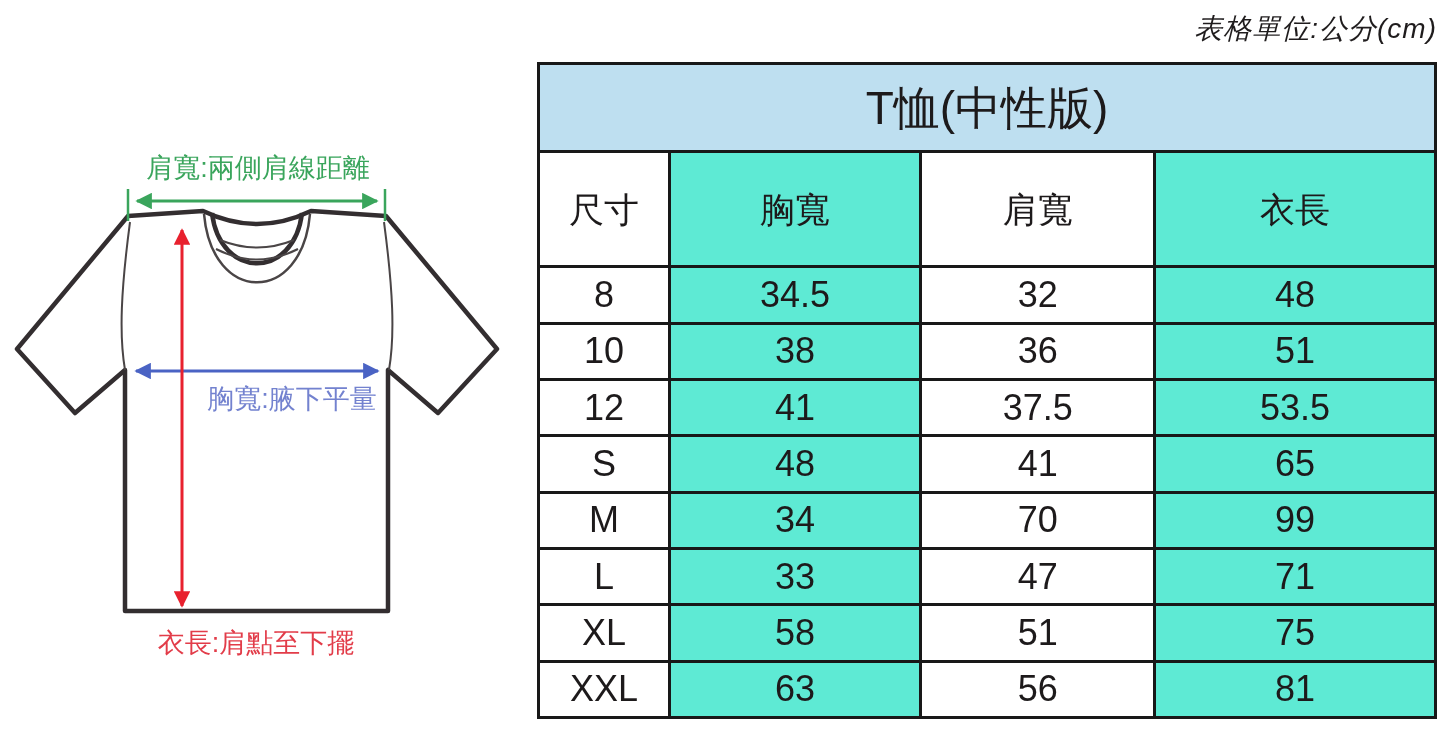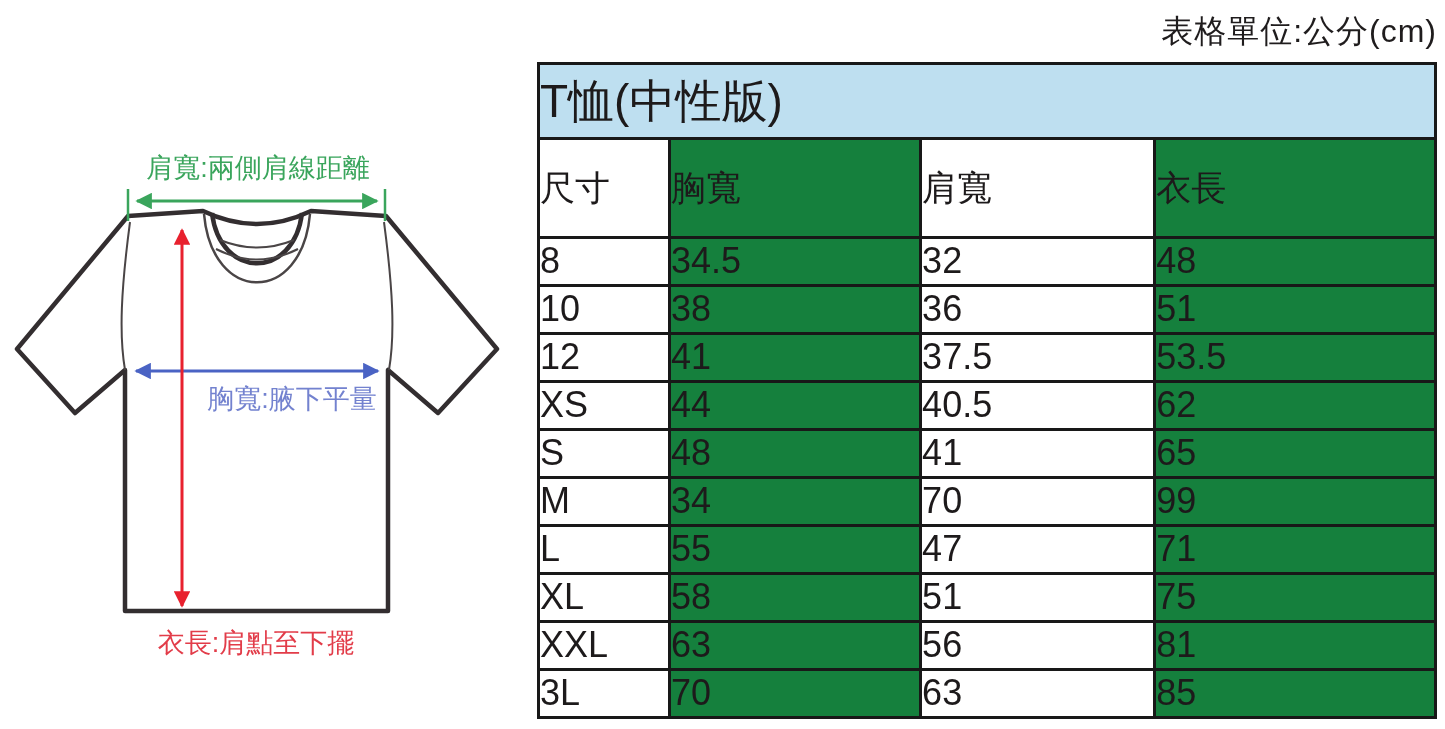--- a/index.html
+++ b/index.html
@@ -2,36 +2,36 @@
 <html><head>
 <meta charset="utf-8">
 <style>
   html,body{margin:0;padding:0;background:#ffffff;}
   .screen{
     position:relative;width:1445px;height:729px;background:#ffffff;overflow:hidden;
     font-family:"Liberation Sans","DejaVu Sans",sans-serif;color:#1f1c1d;
   }
   
   .unit-label{
-    position:absolute;top:10px;right:8px;font-size:32px;color:#1f1c1d;letter-spacing:1px;
+    position:absolute;top:10px;right:8px;font-size:28px;color:#1f1c1d;letter-spacing:1px;font-style:italic;
   }
   
   .size-table{
     position:absolute;left:537px;top:62px;width:900px;height:657px;
     border-collapse:collapse;table-layout:fixed;
   }
   .size-table td{
-    border:3px solid #181818;text-align:left;vertical-align:middle;padding:0;
+    border:3px solid #181818;text-align:center;vertical-align:middle;padding:0;
     font-size:36px;color:#1d1a1b;line-height:1;
   }
   .title-row td{height:66px;background:#bedff0;font-size:46px;}
   .head-row td{height:87px;font-size:35px;}
   .data-row td{height:41px;}
   .c-white{background:#ffffff;}
-  .c-cream{background:#15803d;}
+  .c-cream{background:#5eead4;}
   .h-size{color:#231f20;}
   .h-chest{color:#3c3b9e;}
   .h-shoulder{color:#2ea04e;}
   .h-length{color:#cf2f47;}
   
   .diagram-svg{position:absolute;left:0;top:0;width:535px;height:729px;}
   .ann-text{font-family:"Liberation Sans","DejaVu Sans",sans-serif;font-size:27px;}
 </style>
 </head>
 <body>
@@ -105,57 +105,45 @@
         <td class="c-white">36</td>
         <td class="c-cream">51</td>
       </tr>
       <tr class="data-row">
         <td class="c-white">12</td>
         <td class="c-cream">41</td>
         <td class="c-white">37.5</td>
         <td class="c-cream">53.5</td>
       </tr>
       <tr class="data-row">
-        <td class="c-white">XS</td>
-        <td class="c-cream">44</td>
-        <td class="c-white">40.5</td>
-        <td class="c-cream">62</td>
-      </tr>
-      <tr class="data-row">
         <td class="c-white">S</td>
         <td class="c-cream">48</td>
         <td class="c-white">41</td>
         <td class="c-cream">65</td>
       </tr>
       <tr class="data-row">
         <td class="c-white">M</td>
         <td class="c-cream">34</td>
         <td class="c-white">70</td>
         <td class="c-cream">99</td>
       </tr>
       <tr class="data-row">
         <td class="c-white">L</td>
-        <td class="c-cream">55</td>
+        <td class="c-cream">33</td>
         <td class="c-white">47</td>
         <td class="c-cream">71</td>
       </tr>
       <tr class="data-row">
         <td class="c-white">XL</td>
         <td class="c-cream">58</td>
         <td class="c-white">51</td>
         <td class="c-cream">75</td>
       </tr>
       <tr class="data-row">
         <td class="c-white">XXL</td>
         <td class="c-cream">63</td>
         <td class="c-white">56</td>
         <td class="c-cream">81</td>
       </tr>
-      <tr class="data-row">
-        <td class="c-white">3L</td>
-        <td class="c-cream">70</td>
-        <td class="c-white">63</td>
-        <td class="c-cream">85</td>
-      </tr>
     </tbody>
   </table>
 
 </div>
 
 </body></html>

